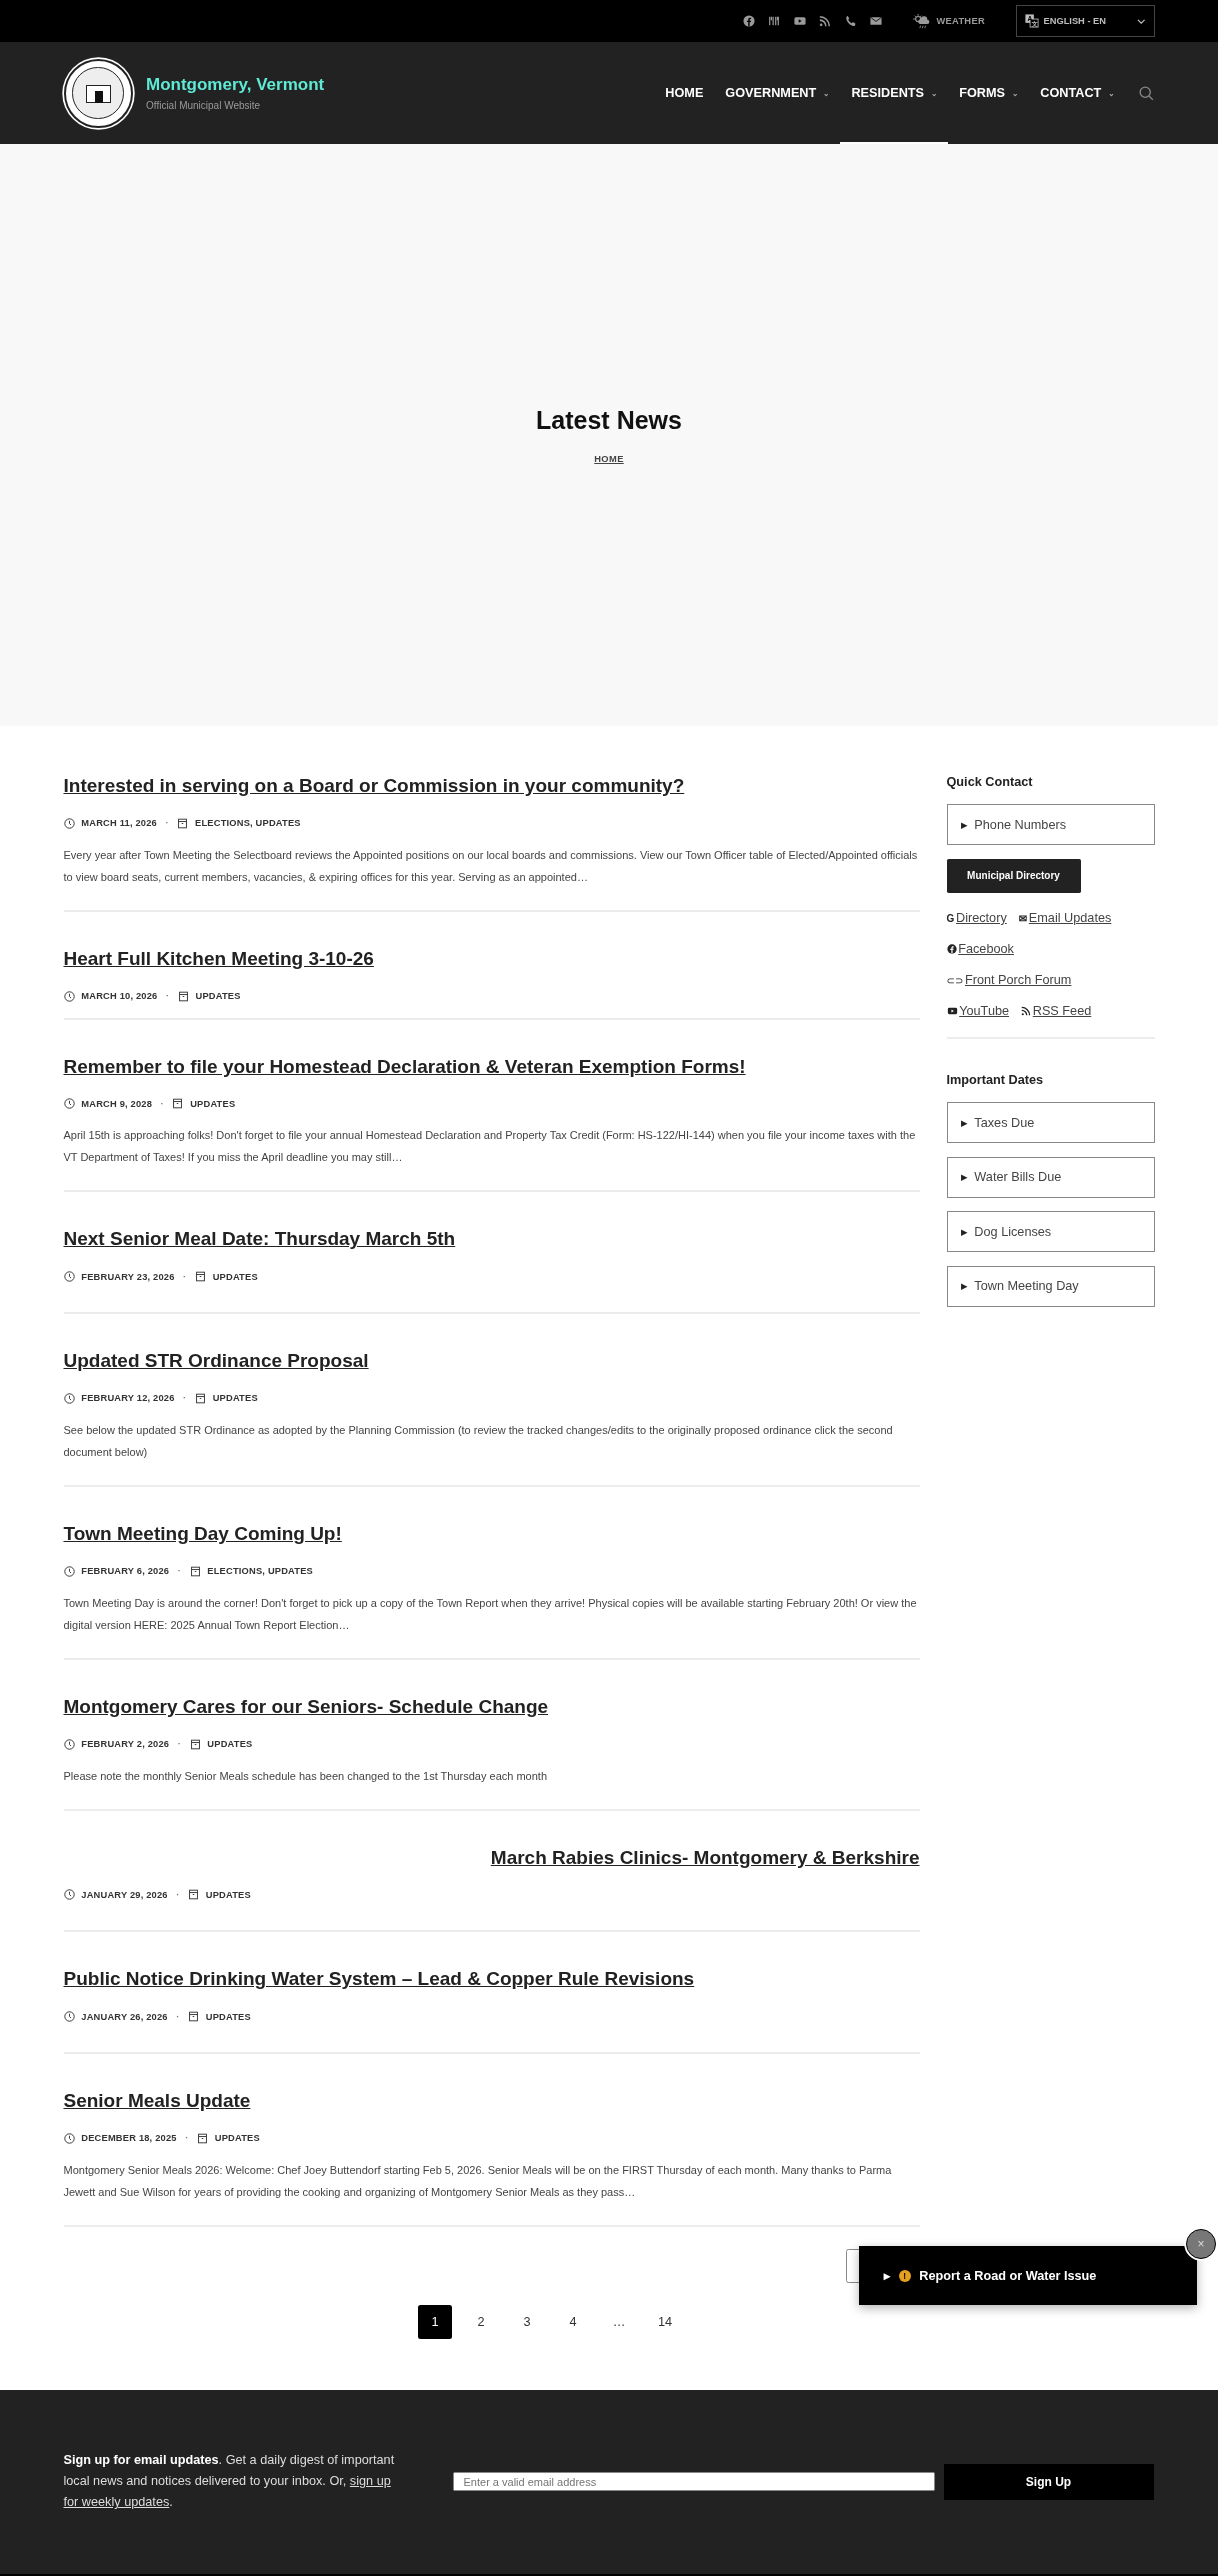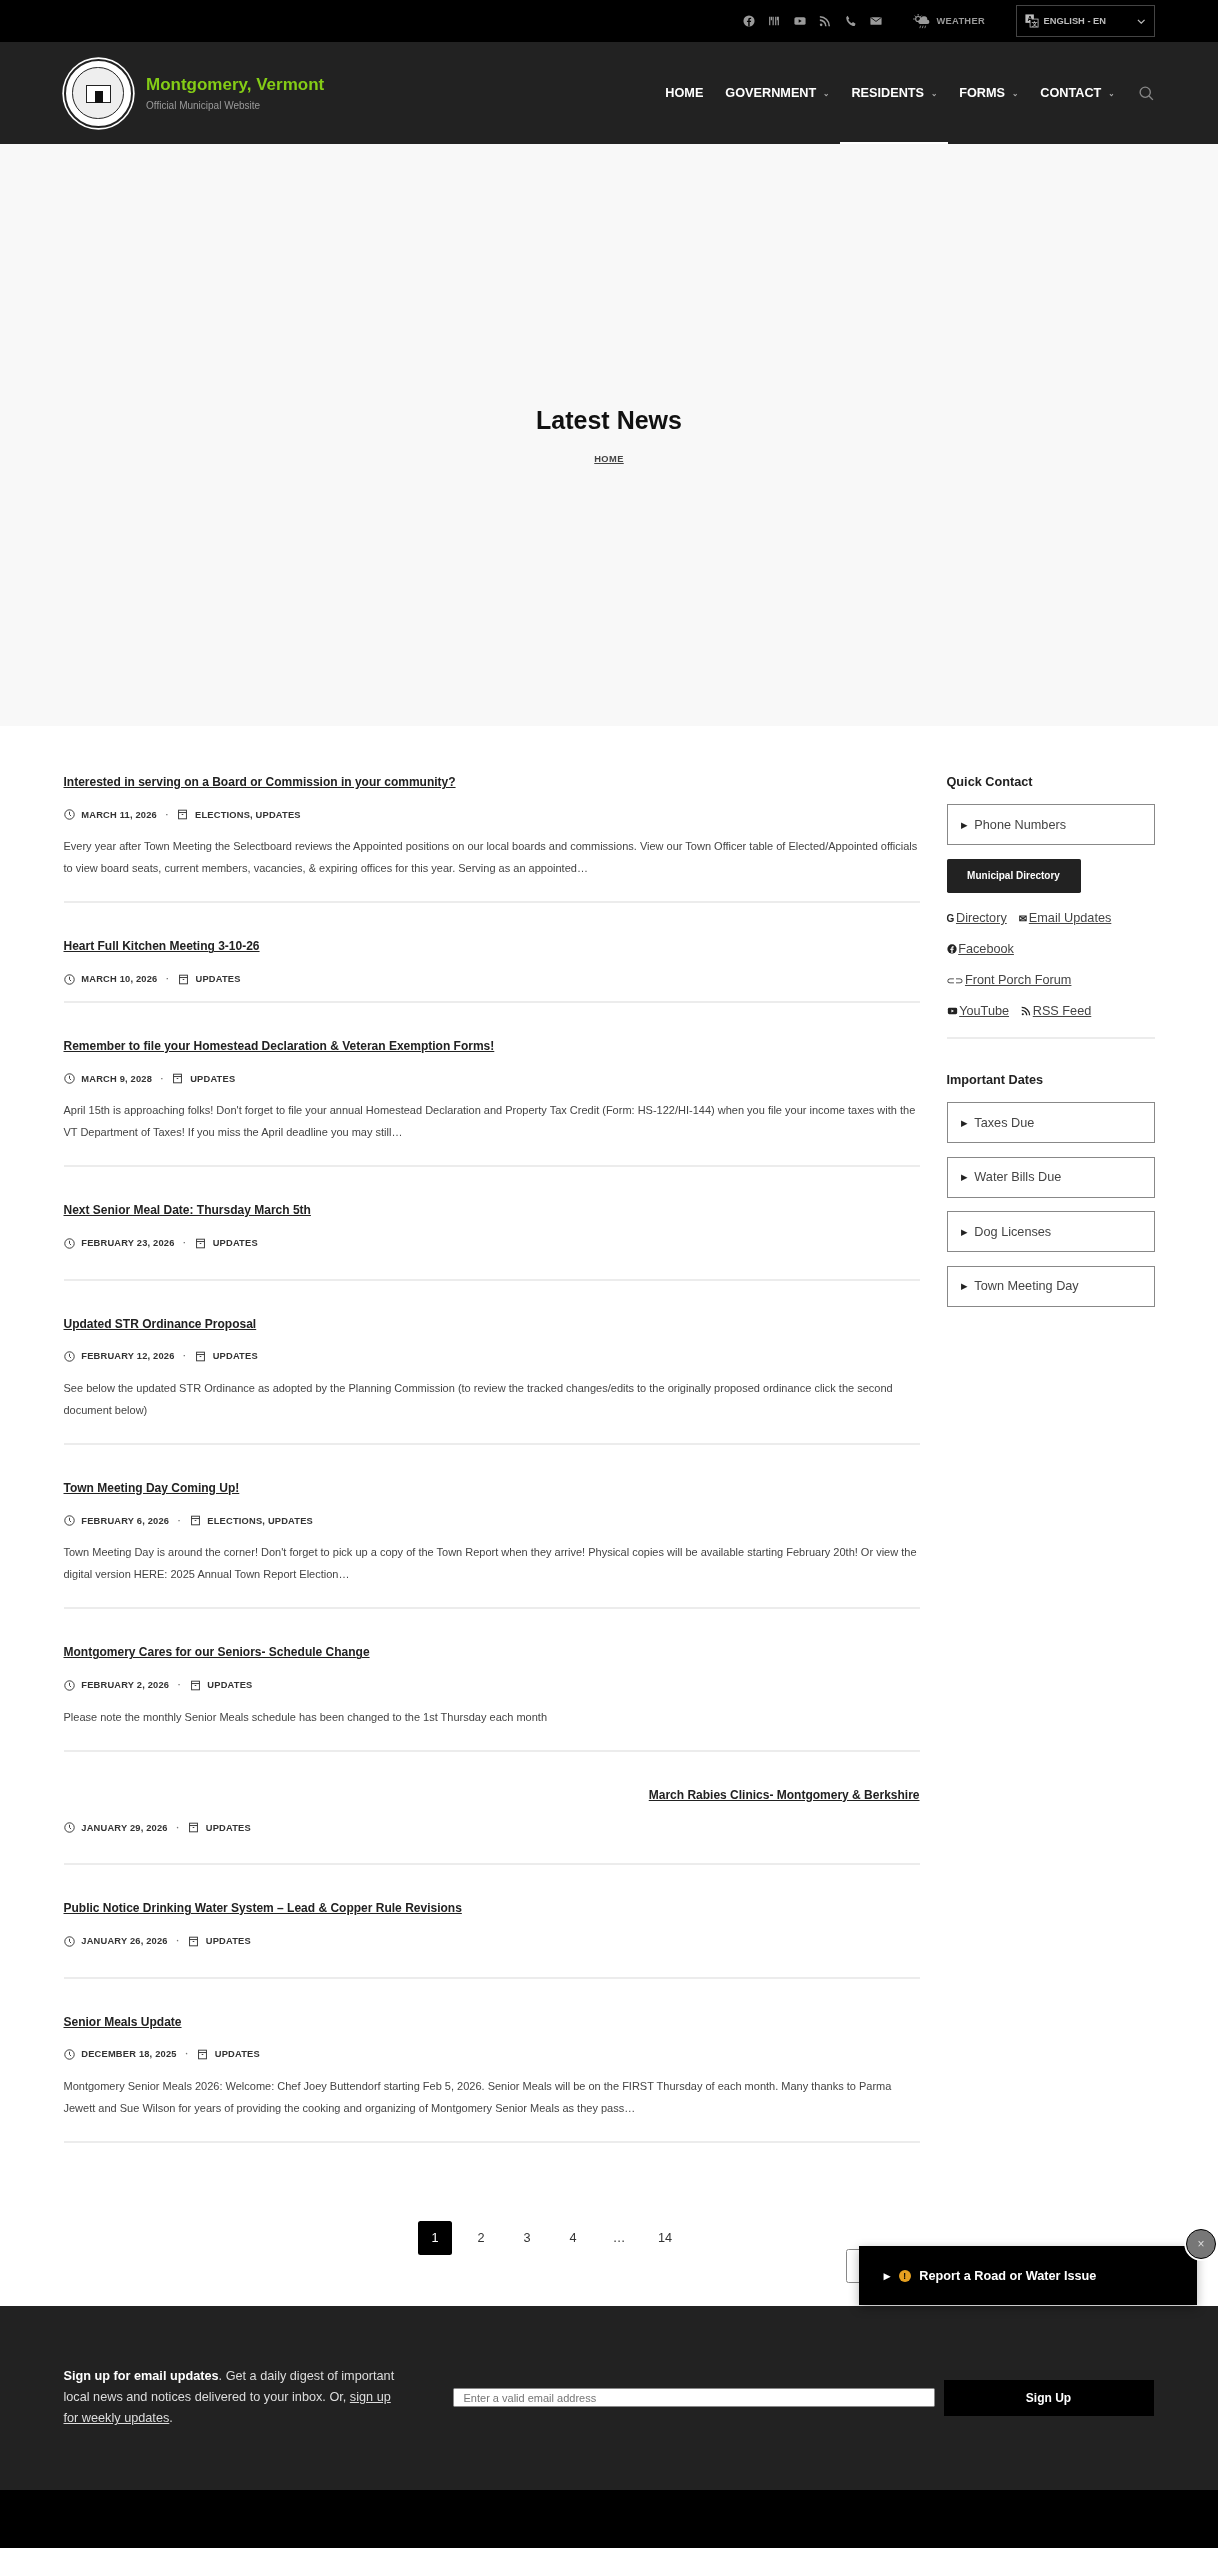--- a/index.html
+++ b/index.html
@@ -17,38 +17,38 @@
   .lang .sp { flex: 1; }
 
   
   .header { background: #222; height: 102px; }
   .header .wrap { display: flex; align-items: center; height: 102px; justify-content: space-between; }
   .brand { display: flex; align-items: center; gap: 13.5px; }
   .seal { width: 69px; height: 69px; border-radius: 50%; background: #fff; border: 2.5px solid #222; box-shadow: 0 0 0 1.7px #fff; position: relative; }
   .seal .inner { position: absolute; inset: 6.8px; border: 1.7px solid #222; border-radius: 50%; background: #eee; }
   .seal .house { position: absolute; left: 20px; top: 24px; width: 25px; height: 18.6px; border: 1.7px solid #222; background: #fff; }
   .seal .door { position: absolute; left: 29px; top: 30px; width: 8.5px; height: 12px; background: #111; }
-  .brand-title { color: #84cc16; font-size: 17px; font-weight: bold; }
+  .brand-title { color: #5eead4; font-size: 17px; font-weight: bold; }
   .brand-sub { color: #9a9a9a; font-size: 10px; margin-top: 5px; }
   .nav { display: flex; align-items: center; gap: 0; height: 102px; }
   .nav-item { color: #fff; font-size: 12.7px; font-weight: bold; height: 102px; display: flex; align-items: center; padding: 0 11px; position: relative; text-decoration: none; }
   .nav-item .chev { font-size: 7.6px; margin-left: 6.8px; color: #aaa; }
   .nav-item.active::after { content: ""; position: absolute; left: 0; right: 0; bottom: 0; height: 2.5px; background: #fff; }
   .nav-search { margin-left: 12px; color: #888; width: 17px; height: 17px; }
 
   
   .hero { background: #f8f8f8; height: 582px; display: flex; flex-direction: column; align-items: center; justify-content: center; }
   .hero h1 { font-size: 25px; font-weight: bold; color: #111; }
   .hero .crumb { margin-top: 18.6px; font-size: 9.3px; font-weight: bold; color: #444; text-decoration: underline; letter-spacing: 0.4px; }
 
   
   .main { display: flex; gap: 27px; padding-top: 49px; }
   .posts { width: 856px; }
   .post { border-bottom: 2.5px solid #ececec; padding: 0 0 22px; margin-bottom: 36px; }
-  .post h2 { font-size: 12px; font-weight: bold; color: #222; text-decoration: underline; line-height: 1.2; }
+  .post h2 { font-size: 19px; font-weight: bold; color: #222; text-decoration: underline; line-height: 1.2; }
   .meta { display: flex; align-items: center; gap: 6.8px; margin-top: 20px; font-size: 9.3px; font-weight: bold; color: #333; letter-spacing: 0.2px; }
   .meta .dot { color: #777; margin: 0 1.7px; }
   .meta svg { width: 11px; height: 11px; }
   .excerpt { margin-top: 15px; font-size: 11px; line-height: 22px; color: #444; }
 
   .sidebar { width: 208px; }
   .side-h { font-size: 12.7px; font-weight: bold; color: #222; margin-bottom: 15px; }
   .details { border: 0.8px solid #888; height: 41px; display: flex; align-items: center; padding-left: 13.5px; font-size: 12.7px; color: #444; gap: 6.8px; margin-bottom: 13.5px; }
   .details .tri { font-size: 8.5px; color: #222; }
   .dir-btn { background: #222; color: #fff; font-size: 10px; font-weight: bold; height: 34px; width: 134px; display: flex; align-items: center; justify-content: center; border-radius: 1.7px; margin: 5px 0 18.6px; }

